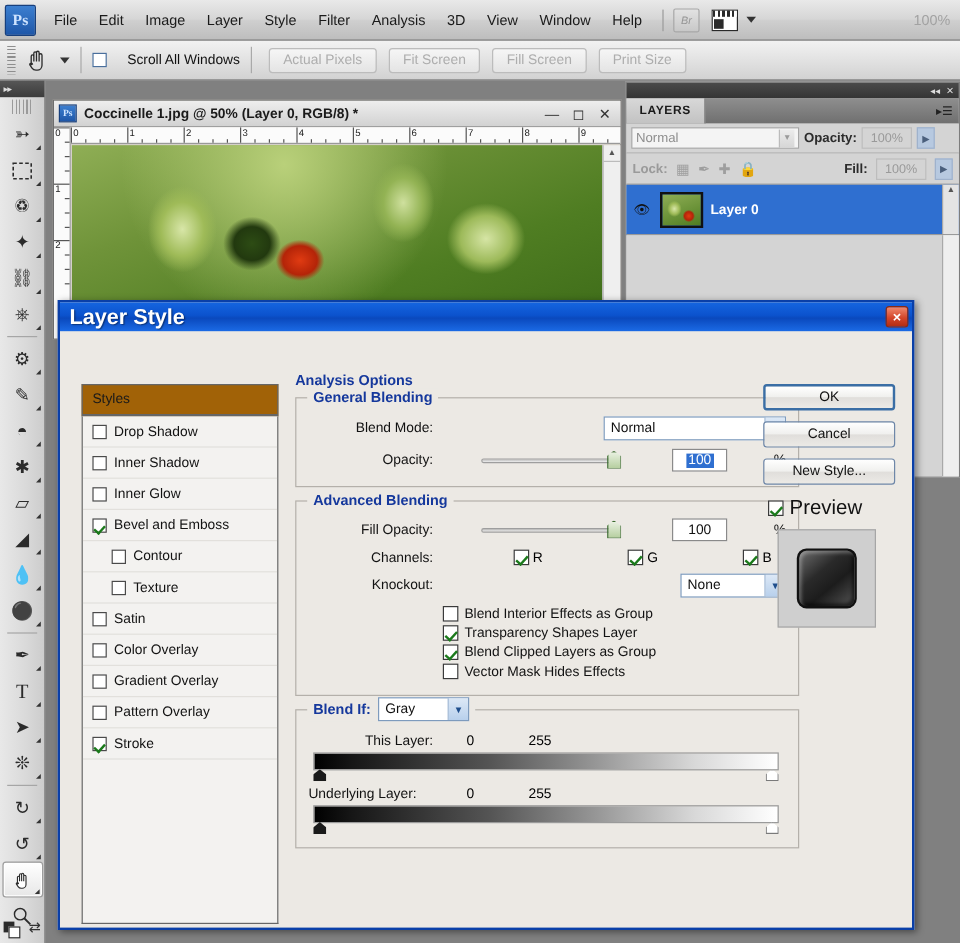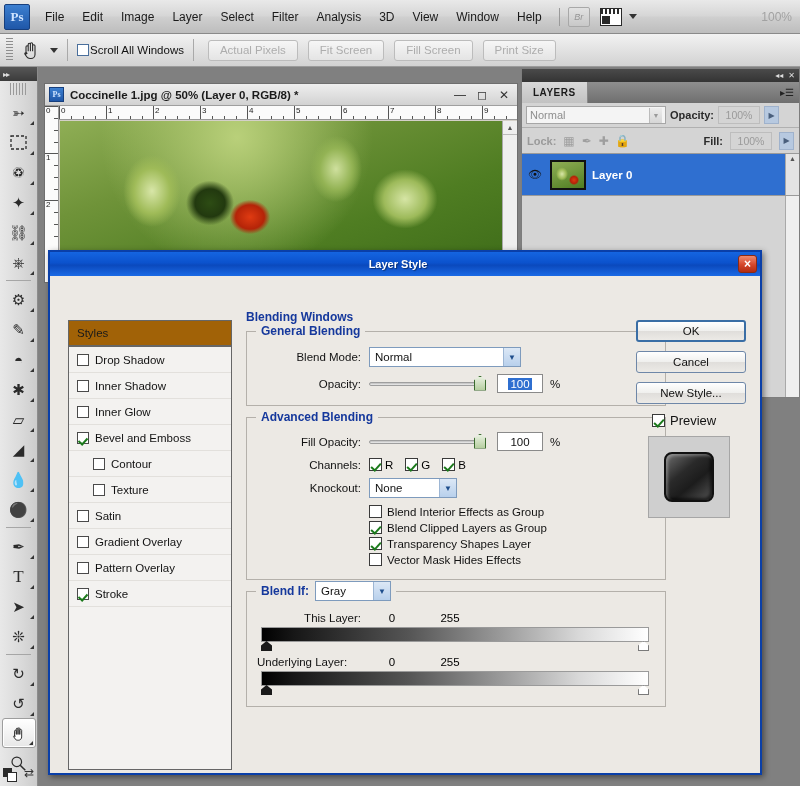--- a/index.html
+++ b/index.html
@@ -61,21 +61,21 @@
     background: linear-gradient(to bottom,#f2f2f2 0%,#e2e2e2 50%,#d2d2d2 100%);
     border-bottom: 1px solid #9b9b9b;
     display: flex; align-items: center; padding-left: 6px;
   }
   #ob-grip {
     width: 7px; height: 24px; margin-right: 6px;
     background: repeating-linear-gradient(to bottom,#8e8e8e 0 1px,transparent 1px 3px);
   }
   #hand-tool-ob { width: 24px; height: 24px; position: relative; }
   .ob-divider { width:1px; height:22px; background:#a9a9a9; margin:0 9px; }
-  .ob-chk-wrap { display:flex; align-items:flex-end; gap:1px; font-size:11.5px; color:#111; }
+  .ob-chk-wrap { display:flex; align-items:flex-end; gap:17px; font-size:11.5px; color:#111; }
   .chk {
     width: 12px; height: 12px; border: 1px solid #4a6f9c; background: #fff;
     display: inline-block; position: relative; flex: none;
   }
   .ob-btn {
     height: 21px; padding: 0 11px; margin: 0 5px;
     border: 1px solid #bcbcbc; border-radius: 3px;
     background: linear-gradient(to bottom,#f6f6f6,#e4e4e4);
     color: #adadad; font-size: 11.5px; display: flex; align-items: center;
   }
@@ -249,22 +249,22 @@
   #dialog {
     position:absolute; left:48px; top:250px; width:714px; height:525px;
     background:#ece9e4; border:2px solid #0a3fa8;
     box-shadow: 2px 2px 6px rgba(0,0,0,.45);
   }
   #dlg-title {
     height:24px;
     background:linear-gradient(to bottom,#1565e0 0%,#0b52cd 45%,#0a49bd 55%,#1b6ae5 100%);
     display:flex; align-items:center; padding:0 3px 0 8px;
   }
-  #dlg-title-text { color:#fff; font-size:11px; font-weight:bold; flex:1;
-                    text-shadow:1px 1px 1px rgba(0,0,0,.4);text-align:center; }
+  #dlg-title-text { color:#fff; font-size:18px; font-weight:bold; flex:1;
+                    text-shadow:1px 1px 1px rgba(0,0,0,.4); }
   #dlg-close {
     width:19px;height:18px; border:1px solid #8c2a14; border-radius:3px;
     background:linear-gradient(to bottom,#f08a6e,#d4462a 55%,#b22c12);
     color:#fff; font-size:12px; font-weight:bold; display:flex;
     align-items:center; justify-content:center; line-height:1;
   }
   #dlg-body { position:absolute; left:0; right:0; top:24px; bottom:0; padding:10px 12px; }
 
   
   #styles-col { position:absolute; left:18px; top:44px; width:164px; height:450px; }
@@ -299,21 +299,21 @@
   
   #main-col { position:absolute; left:196px; top:34px; width:420px; }
   .legend { font-size:12px; font-weight:bold; color:#15389c; }
   .group {
     border:1px solid #b4b0aa; padding:9px 10px 10px;
     position:relative; margin-top:11px;
   }
   .group > .legend {
     position:absolute; top:-8px; left:9px; background:#ece9e4; padding:0 5px;
   }
-  .row { display:flex; align-items:center; margin-bottom:7px; }
+  .row { display:flex; align-items:center; margin-bottom:7px;justify-content:space-between; }
   .rlabel { font-size:11.5px; color:#121212; text-align:right; }
   .sel {
     height:20px; background:#fff; border:1px solid #7e9bbd;
     display:flex; align-items:center; padding-left:5px; font-size:11.5px; color:#111;
   }
   .sel .cvbox {
     margin-left:auto; width:17px; height:18px;
     background:linear-gradient(to bottom,#dce8f6,#b8d0ec);
     border-left:1px solid #9db6d4; display:flex;
     align-items:center; justify-content:center; font-size:8px; color:#1f4e8c;
@@ -363,22 +363,22 @@
 
   
   #btn-col { position:absolute; right:14px; top:44px; width:110px; }
   .dbtn {
     height:22px; width:110px; margin-bottom:9px;
     border:1px solid #6e87a8; border-radius:3px;
     background:linear-gradient(to bottom,#ffffff 0%,#f0f0ee 48%,#e0dedb 52%,#eceae6 100%);
     font-size:11.5px; color:#111; display:flex; align-items:center; justify-content:center;
   }
   .dbtn.primary { border:2px solid #3a6ea5; }
-  #preview-row { display:flex; align-items:center; gap:5px; margin:2px 0 8px 16px;
-                 font-size:13px; color:#121212; }
+  #preview-row { display:flex; align-items:center; gap:5px; margin:2px 0 8px 4px;
+                 font-size:17px; color:#121212; }
   #thumb-box {
     width:82px; height:82px; margin-left:12px;
     background:#cfcfcf; border:1px solid #a6a6a6;
     display:flex; align-items:center; justify-content:center;
   }
   #thumb-inner {
     width:50px; height:50px; border-radius:8px;
     background:linear-gradient(140deg,#6e6e6e 0%,#2a2a2a 38%,#1c1c1c 62%,#555 100%);
     border:2px solid #111;
     box-shadow: inset 2px 2px 3px rgba(255,255,255,.28), inset -2px -2px 3px rgba(0,0,0,.6);
@@ -386,21 +386,21 @@
 </style>
 </head>
 <body>
 
 <div id="menubar">
   <div id="ps-logo">Ps</div>
   <div class="menu-item">File</div>
   <div class="menu-item">Edit</div>
   <div class="menu-item">Image</div>
   <div class="menu-item">Layer</div>
-  <div class="menu-item">Select</div>
+  <div class="menu-item">Style</div>
   <div class="menu-item">Filter</div>
   <div class="menu-item">Analysis</div>
   <div class="menu-item">3D</div>
   <div class="menu-item">View</div>
   <div class="menu-item">Window</div>
   <div class="menu-item">Help</div>
   <div class="mb-divider"></div>
   <div id="br-btn">Br</div>
   <div id="screenmode-icon"></div>
   <div class="caret-dn"></div>
@@ -634,35 +634,39 @@
         <div class="style-item indented">
           <span class="chk2"></span>
           <span>Texture</span>
           </div>
         <div class="style-item">
           <span class="chk2"></span>
           <span>Satin</span>
           </div>
         <div class="style-item">
           <span class="chk2"></span>
+          <span>Color Overlay</span>
+          </div>
+        <div class="style-item">
+          <span class="chk2"></span>
           <span>Gradient Overlay</span>
           </div>
         <div class="style-item">
           <span class="chk2"></span>
           <span>Pattern Overlay</span>
           </div>
         <div class="style-item">
           <span class="chk2 checked"></span>
           <span>Stroke</span>
           </div>
       </div>
     </div>
 
     <div id="main-col">
-      <div class="legend" style="margin-bottom:-2px">Blending Windows</div>
+      <div class="legend" style="margin-bottom:-2px">Analysis Options</div>
 
       <div class="group" style="margin-top:9px">
         <div class="legend">General Blending</div>
         <div class="row" style="margin-top:6px">
           <div class="rlabel" style="width:104px;margin-right:8px">Blend Mode:</div>
           <div class="sel" style="width:152px">
             <span>Normal</span>
             <span class="cvbox">▼</span>
           </div>
         </div>
@@ -714,25 +718,25 @@
             <span class="cvbox">▼</span>
           </div>
         </div>
         <div style="margin-left:112px">
           <div class="cbrow">
             <span class="chk3"></span>
             <span>Blend Interior Effects as Group</span>
             </div>
           <div class="cbrow">
             <span class="chk3 checked"></span>
-            <span>Blend Clipped Layers as Group</span>
+            <span>Transparency Shapes Layer</span>
             </div>
           <div class="cbrow">
             <span class="chk3 checked"></span>
-            <span>Transparency Shapes Layer</span>
+            <span>Blend Clipped Layers as Group</span>
             </div>
           <div class="cbrow">
             <span class="chk3"></span>
             <span>Vector Mask Hides Effects</span>
             </div>
         </div>
       </div>
 
       <div class="group" style="padding-top:14px">
         <div style="position:absolute;top:-11px;left:9px;background:#ece9e4;padding:0 5px;display:flex;align-items:center;gap:6px">

